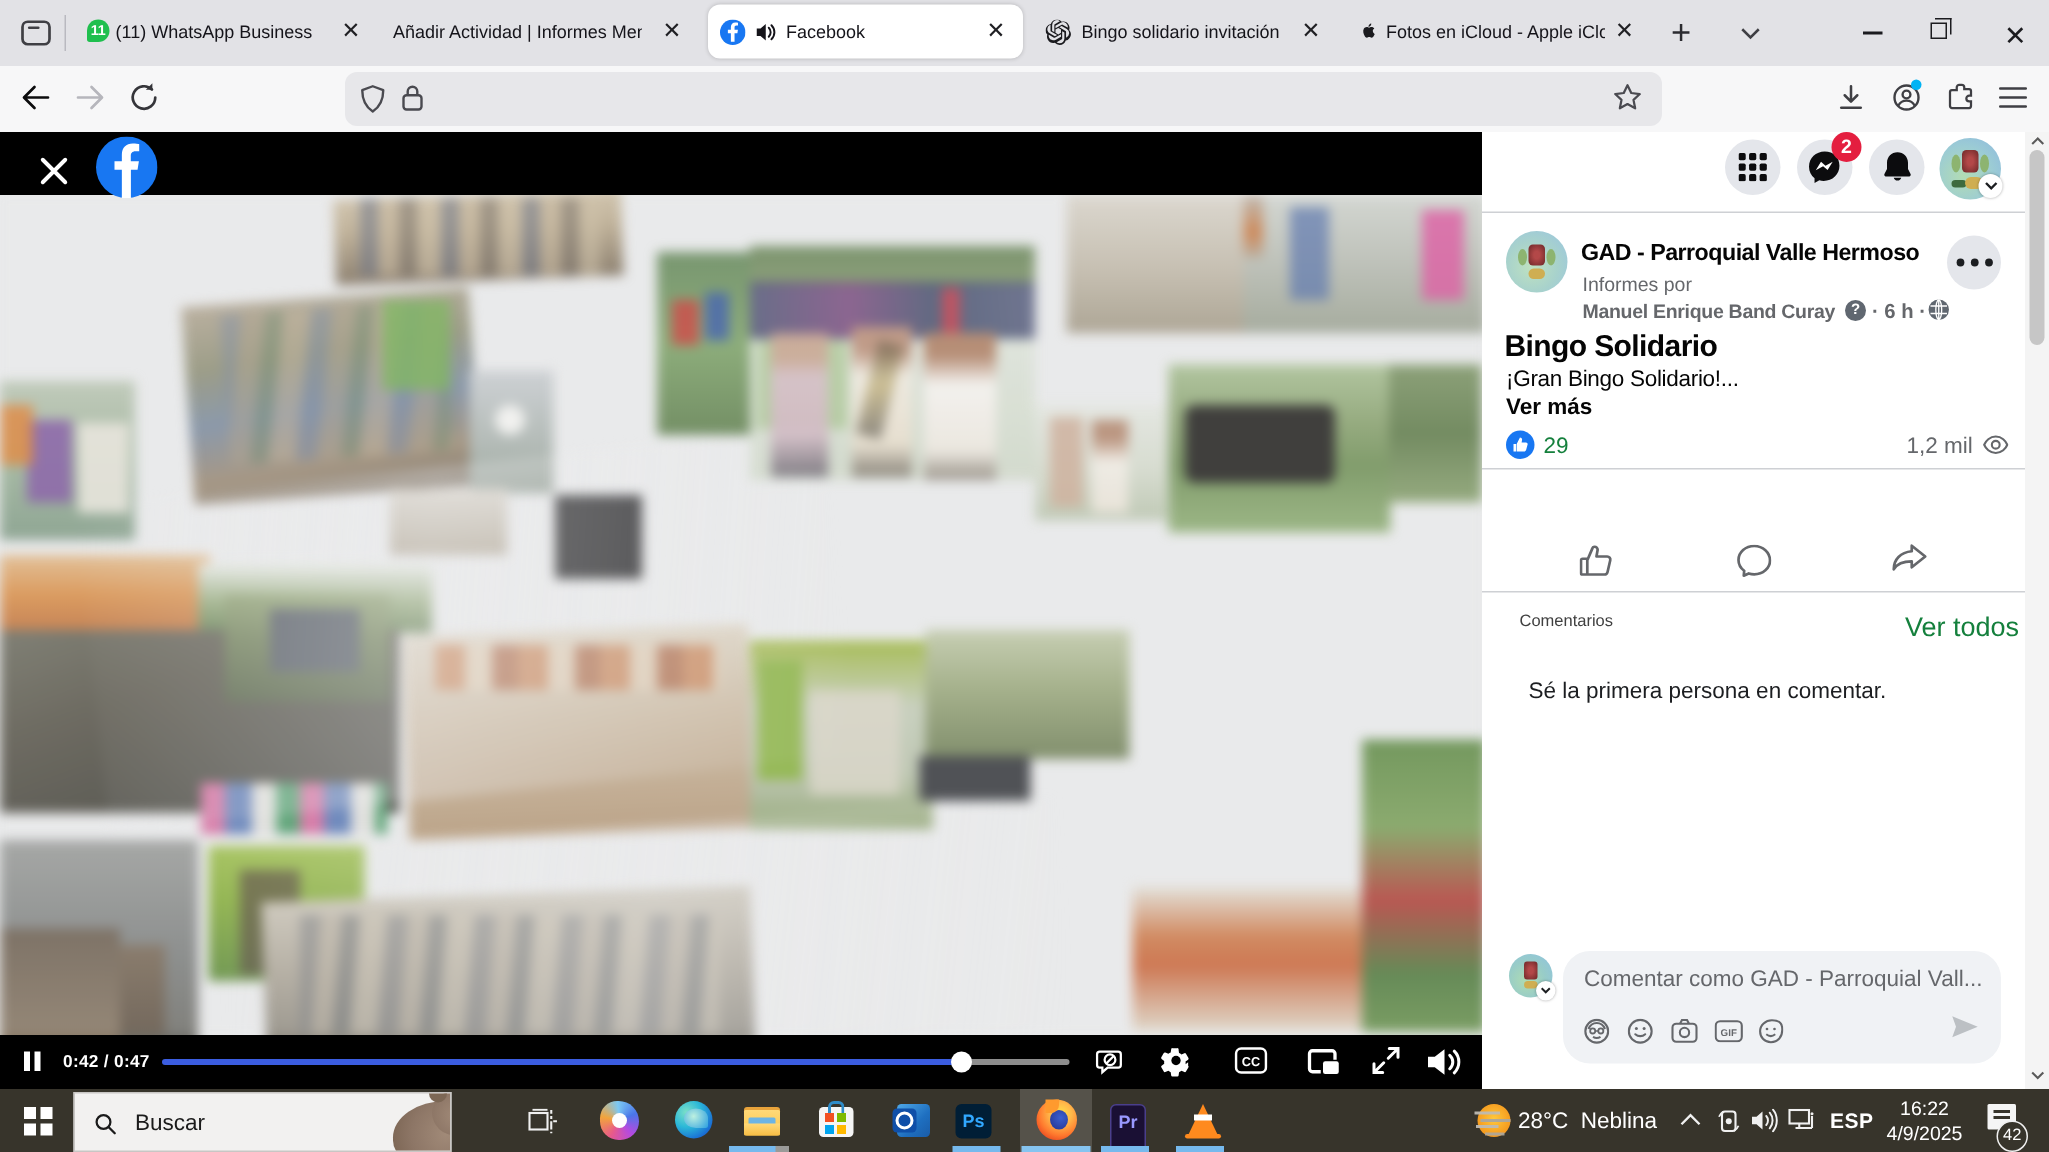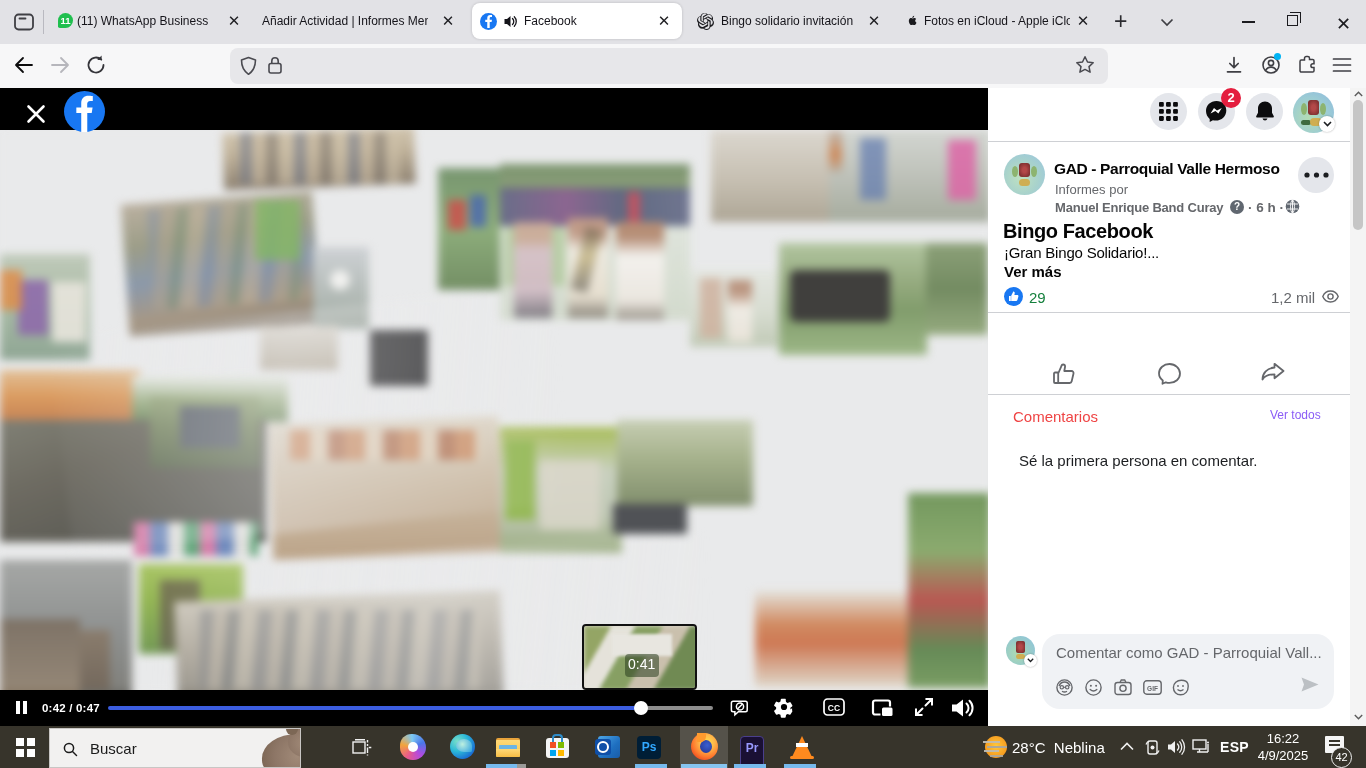--- a/index.html
+++ b/index.html
@@ -238,27 +238,20 @@
         </svg>
       <svg class="abs" style="left:914px;top:7px" width="20" height="20" viewBox="0 0 20 20">
           <path d="M12.2 2h5.8v5.8M18 2l-6.5 6.5M7.8 18H2v-5.8M2 18l6.5-6.5" fill="none" stroke="#fff" stroke-width="2" stroke-linecap="round"></path>
         </svg>
       <svg class="abs" style="left:950px;top:6px" width="26" height="24" viewBox="0 0 26 24">
           <path d="M2 8.5h4.5L13 3.5v17l-6.5-5H2z" fill="#fff"></path>
           <path d="M16.5 7.5a6 6 0 0 1 0 9M19.5 4.8a10 10 0 0 1 0 14.4" fill="none" stroke="#fff" stroke-width="2" stroke-linecap="round"></path>
         </svg>
     </div>
 
-    <div class="abs" style="left:582px;top:536px;width:115px;height:66px;border:2px solid #111;border-radius:4px;background:#dcd8cc;overflow:hidden">
-      <div class="abs" style="left:0;top:0;width:115px;height:64px;background:
-        linear-gradient(120deg, rgba(140,160,90,.9) 0 18%, rgba(230,228,220,.9) 18% 34%, rgba(120,150,80,.85) 34% 52%, rgba(200,190,170,.9) 52% 70%, rgba(100,130,70,.9) 70% 100%);filter:blur(2px)"></div>
-      <div class="abs" style="left:28px;top:8px;width:60px;height:22px;background:#e8e6e0;filter:blur(1.5px)"></div>
-      <div class="abs" style="left:41px;top:28px;width:34px;height:23px;background:rgba(40,60,30,.55);border-radius:4px"></div>
-      <div class="abs" style="left:44px;top:30px;font-size:14px;color:#fff;">0:41</div>
-    </div>
   </div>
   <div id="sidebar">
 
     <div class="abs" style="left:162px;top:5px;width:37px;height:37px;border-radius:50%;background:#e4e6eb"></div>
     <svg class="abs" style="left:171px;top:14px" width="19" height="19" viewBox="0 0 17 17">
       <g fill="#0c0c0e">
           <rect x="0" y="0" width="4.3" height="4.3" rx="1"></rect>
           <rect x="6.3" y="0" width="4.3" height="4.3" rx="1"></rect>
           <rect x="12.6" y="0" width="4.3" height="4.3" rx="1"></rect>
           <rect x="0" y="6.3" width="4.3" height="4.3" rx="1"></rect>
@@ -308,21 +301,21 @@
         <circle cx="7.5" cy="7.5" r="6.8" fill="#606770"></circle>
         <path d="M2 5h11M2 10h11M7.5.7v13.6M7.5.7c-2.6 2-2.6 11.6 0 13.6M7.5.7c2.6 2 2.6 11.6 0 13.6" fill="none" stroke="#fff" stroke-width=".9"></path>
       </svg>
     <div class="abs" style="left:310px;top:69px;width:36px;height:36px;border-radius:50%;background:#e4e6eb"></div>
     <svg class="abs" style="left:316px;top:84px" width="25" height="6" viewBox="0 0 25 6">
         <circle cx="3" cy="3" r="2.6" fill="#1c1e21"></circle>
         <circle cx="12.5" cy="3" r="2.6" fill="#1c1e21"></circle>
         <circle cx="22" cy="3" r="2.6" fill="#1c1e21"></circle>
       </svg>
 
-    <div class="abs" style="left:15px;top:132px;font-size:20px;font-weight:bold;color:#050505;letter-spacing:-.4px">Bingo Facebook</div>
+    <div class="abs" style="left:15px;top:132px;font-size:20px;font-weight:bold;color:#050505;letter-spacing:-.4px">Bingo Solidario</div>
     <div class="abs" style="left:16px;top:156px;font-size:15px;color:#050505;letter-spacing:-.2px">¡Gran Bingo Solidario!...</div>
     <div class="abs" style="left:16px;top:175px;font-size:15px;font-weight:bold;color:#050505">Ver más</div>
     <div class="abs" style="left:16px;top:199px;width:19px;height:19px;border-radius:50%;background:#1877f2"></div>
     <svg class="abs" style="left:20px;top:203px" width="11" height="11" viewBox="0 0 11 11">
         <path d="M1 5h1.8v5H1zM3.2 10V4.8L5.3.6c.9 0 1.6.7 1.4 1.7L6.4 4h2.9c.8 0 1.3.7 1.1 1.4l-1 3.6c-.2.6-.7 1-1.3 1z" fill="#fff"></path>
       </svg>
     <div class="abs" style="left:41px;top:201px;font-size:15px;color:#15803d">29</div>
     <div class="abs" style="left:283px;top:201px;font-size:15px;color:#65676b">1,2 mil</div>
     <svg class="abs" style="left:334px;top:202px" width="17" height="13" viewBox="0 0 17 13">
         <path d="M8.5 1C4.5 1 1.8 4 .8 6.5 1.8 9 4.5 12 8.5 12s6.7-3 7.7-5.5C15.2 4 12.5 1 8.5 1z" fill="none" stroke="#65676b" stroke-width="1.4"></path>
@@ -334,22 +327,22 @@
         <path d="M2 9.5h3.2V20H2a1 1 0 0 1-1-1v-8.5a1 1 0 0 1 1-1zM5.2 10.5l3.2-7.4c.2-.9.8-1.6 1.7-1.6 1.1 0 2 .9 2 2L11.3 8h7.2c1.3 0 2.3 1.2 2 2.5l-1.8 7.8a2.2 2.2 0 0 1-2.2 1.7H5.2z" fill="none" stroke="#65676b" stroke-width="1.8" stroke-linejoin="round"></path>
       </svg>
     <svg class="abs" style="left:170px;top:275px" width="23" height="22" viewBox="0 0 23 22">
         <path d="M11.5 1C5.7 1 1 5.1 1 10.3c0 2.9 1.5 5.5 3.8 7.2l-.3 3.3 3.3-1.5c1.2.4 2.4.6 3.7.6 5.8 0 10.5-4.1 10.5-9.3S17.3 1 11.5 1z" fill="none" stroke="#65676b" stroke-width="1.8" stroke-linejoin="round"></path>
       </svg>
     <svg class="abs" style="left:273px;top:274px" width="24" height="22" viewBox="0 0 24 22">
         <path d="M13.5 5.5V1.8L22.5 9l-9 7.2v-3.9C8 12.3 4 13.5 1.5 17.5c0-6.5 4.5-11.3 12-12z" fill="none" stroke="#65676b" stroke-width="1.8" stroke-linejoin="round"></path>
       </svg>
     <div class="abs" style="left:0;top:305.5px;width:362px;height:1px;background:#ced0d4"></div>
 
-    <div class="abs" style="left:25px;top:320px;font-size:15px;color:#ef4444">Comentarios</div>
-    <div class="abs" style="left:282px;top:320px;font-size:12px;color:#8b5cf6">Ver todos</div>
+    <div class="abs" style="left:25px;top:320px;font-size:11px;color:#404040">Comentarios</div>
+    <div class="abs" style="left:282px;top:320px;font-size:18px;color:#15803d">Ver todos</div>
     <div class="abs" style="left:31px;top:364px;font-size:15px;color:#1c1e21">Sé la primera persona en comentar.</div>
 
     <div class="abs" style="left:18px;top:548px;width:29px;height:29px;border-radius:50%;background:radial-gradient(circle at 40% 60%, #aedcb2 0%, #98ccc8 50%, #8ec2e2 100%)">
       <div class="abs" style="left:10px;top:5px;width:9px;height:12px;background:radial-gradient(#b34848 25%, #7e3030 80%);border-radius:2px"></div>
       <div class="abs" style="left:10px;top:18px;width:9px;height:5px;background:#cfae52;border-radius:3px"></div>
     </div>
     <div class="abs" style="left:36px;top:566px;width:13px;height:13px;border-radius:50%;background:#fff;box-shadow:0 0 2px rgba(0,0,0,.35)"></div>
     <svg class="abs" style="left:39px;top:570px" width="7" height="5" viewBox="0 0 7 5">
         <path d="M.8.8L3.5 3.5 6.2.8" fill="none" stroke="#1c1e21" stroke-width="1.3"></path>
       </svg>

